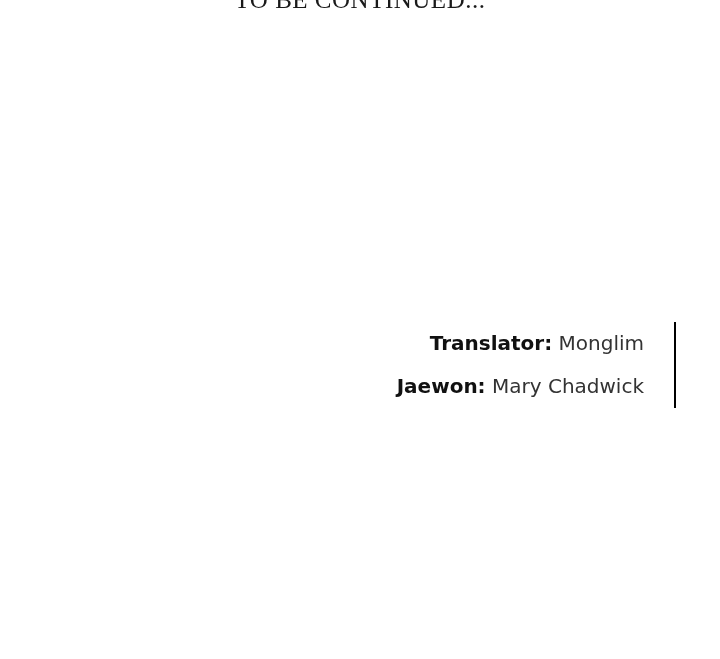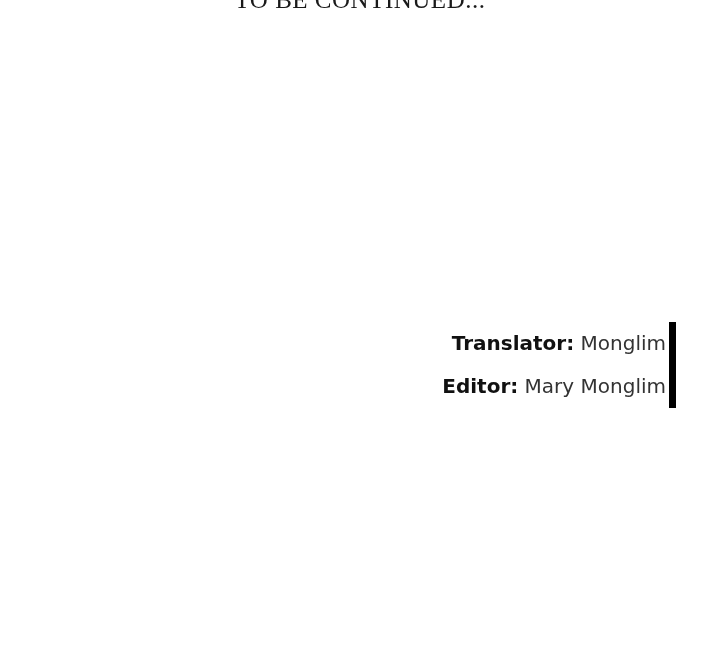--- a/index.html
+++ b/index.html
@@ -38,22 +38,22 @@
     white-space: nowrap;
     display: inline-block;
     font-variant: small-caps;
   }
 
   
   .credits {
     position: absolute;
     top: 322px;
     right: 44px;
-    padding-right: 3px;
-    border-right: 7px solid #000000;
+    padding-right: 30px;
+    border-right: 2px solid #000000;
     text-align: right;
   }
   .credit-line {
     font-family: "DejaVu Sans", sans-serif;
     font-size: 20px;
     line-height: 43px;
     color: #2b2b2b;
     white-space: nowrap;
   }
   .credit-role {
@@ -75,20 +75,20 @@
   </div>
 
   <div class="credits">
 
     <div class="credit-line">
       <span class="credit-role">Translator:</span>
       <span class="credit-name">Monglim</span>
     </div>
 
     <div class="credit-line">
-      <span class="credit-role">Editor:</span>
-      <span class="credit-name">Mary Monglim</span>
+      <span class="credit-role">Jaewon:</span>
+      <span class="credit-name">Mary Chadwick</span>
     </div>
 
 
   </div>
 
 </div>
 
 </body></html>

